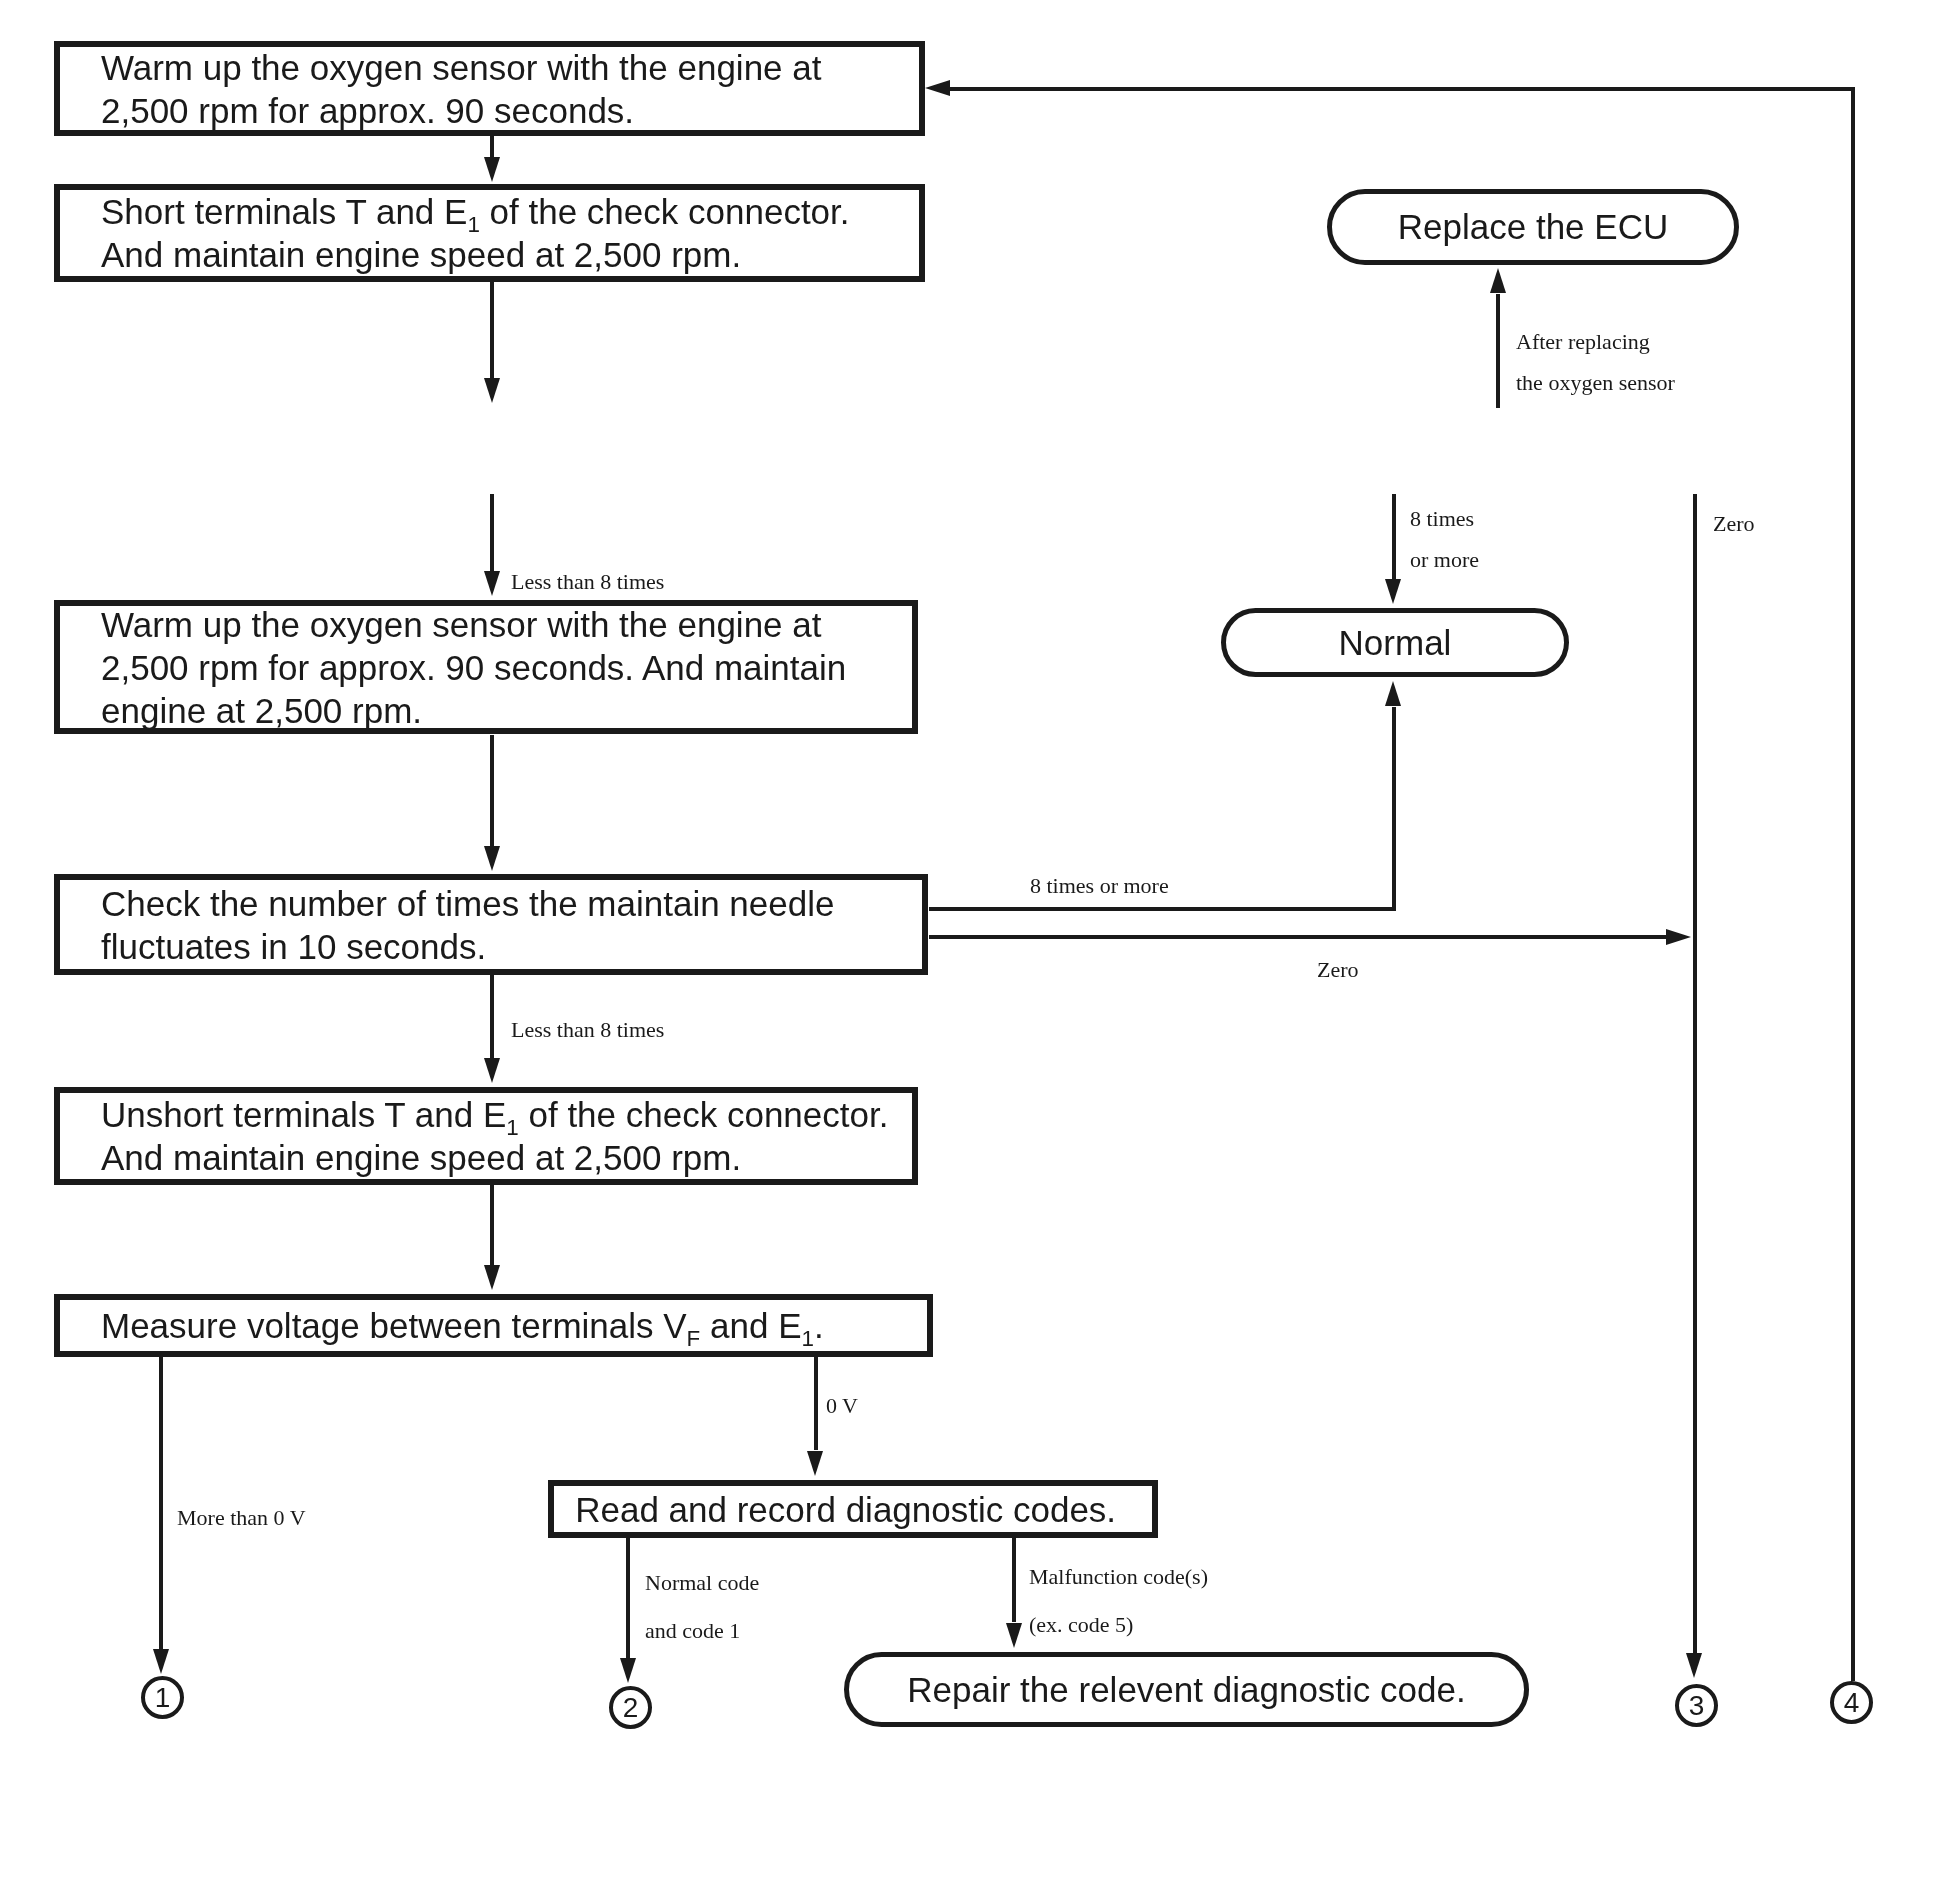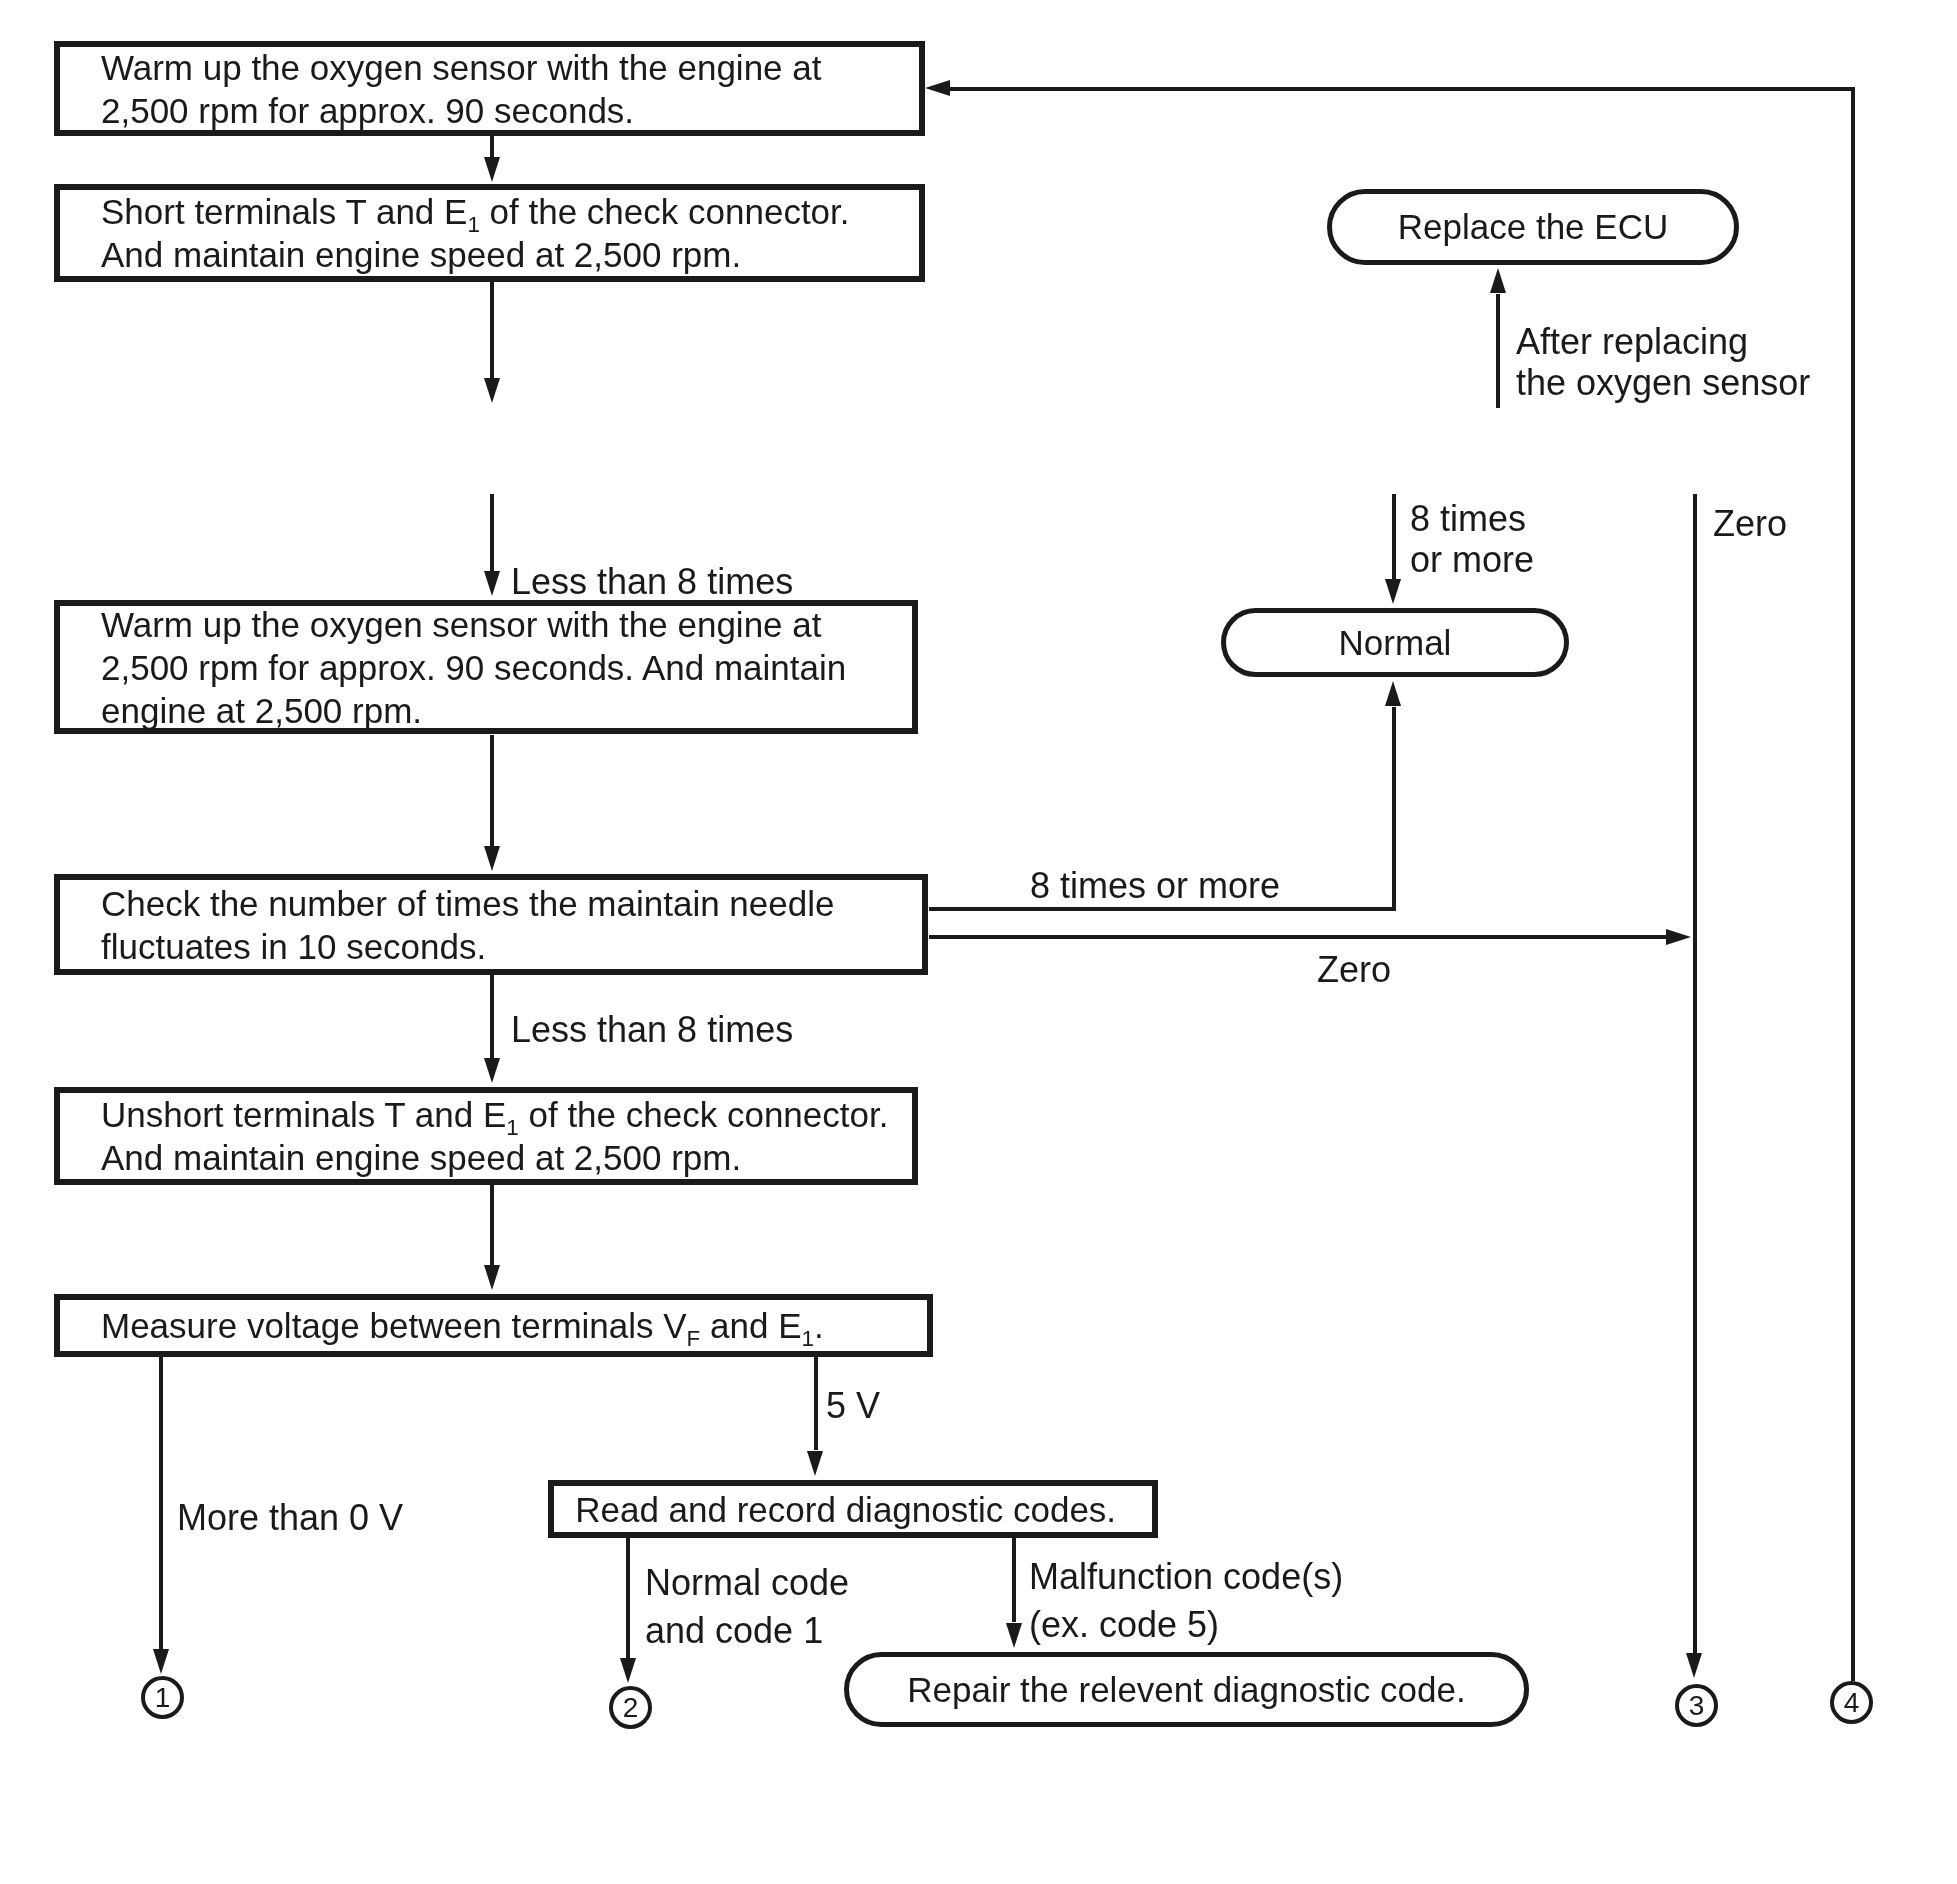--- a/index.html
+++ b/index.html
@@ -19,21 +19,21 @@
     border-radius:931px; background:var(--paper); display:flex; align-items:center;
     justify-content:center; font-size:35px; white-space:nowrap;
   }
   .vline { position:absolute; width:3.7px; background:var(--ink); }
   .hline { position:absolute; height:3.7px; background:var(--ink); }
   .ah { position:absolute; width:0; height:0; }
   .ah-down  { border-left:8.4px solid transparent; border-right:8.4px solid transparent; border-top:25px solid var(--ink); }
   .ah-up    { border-left:8.4px solid transparent; border-right:8.4px solid transparent; border-bottom:25px solid var(--ink); }
   .ah-left  { border-top:8.4px solid transparent; border-bottom:8.4px solid transparent; border-right:25px solid var(--ink); }
   .ah-right { border-top:8.4px solid transparent; border-bottom:8.4px solid transparent; border-left:25px solid var(--ink); }
-  .lbl { position:absolute; font-size:36px; line-height:41px; white-space:nowrap; }
+  .lbl { position:absolute; font-size:22px; line-height:41px; white-space:nowrap;font-family:Liberation Serif, serif; }
   .circle {
     position:absolute; width:43px; height:43px; box-sizing:border-box;
     border:4.7px solid var(--ink); border-radius:50%; background:var(--paper);
     display:flex; align-items:center; justify-content:center; font-size:28px; font-weight:500;
   }
   sub { font-size:22.4px; line-height:0; vertical-align:-8.4px; }
   .tline { white-space:nowrap; }
 </style>
 </head>
 <body>
@@ -152,21 +152,21 @@
 
   <div class="vline" style="left:159px; top:1357px; height:293px;"></div>
   <div class="ah ah-down" style="left:153px; top:1649px;"></div>
   <div class="lbl" style="left:177px; top:1497px;">
       <div class="tline">More than 0 V</div>
     </div>
 
   <div class="vline" style="left:814px; top:1357px; height:93px;"></div>
   <div class="ah ah-down" style="left:807px; top:1451px;"></div>
   <div class="lbl" style="left:826px; top:1385px;">
-      <div class="tline">5 V</div>
+      <div class="tline">0 V</div>
     </div>
 
   <div class="vline" style="left:626px; top:1538px; height:121px;"></div>
   <div class="ah ah-down" style="left:620px; top:1658px;"></div>
   <div class="lbl" style="left:645px; top:1559px; line-height:48px;">
       <div class="tline">Normal code</div>
       <div class="tline">and code 1</div>
     </div>
 
   <div class="vline" style="left:1012px; top:1538px; height:84px;"></div>

